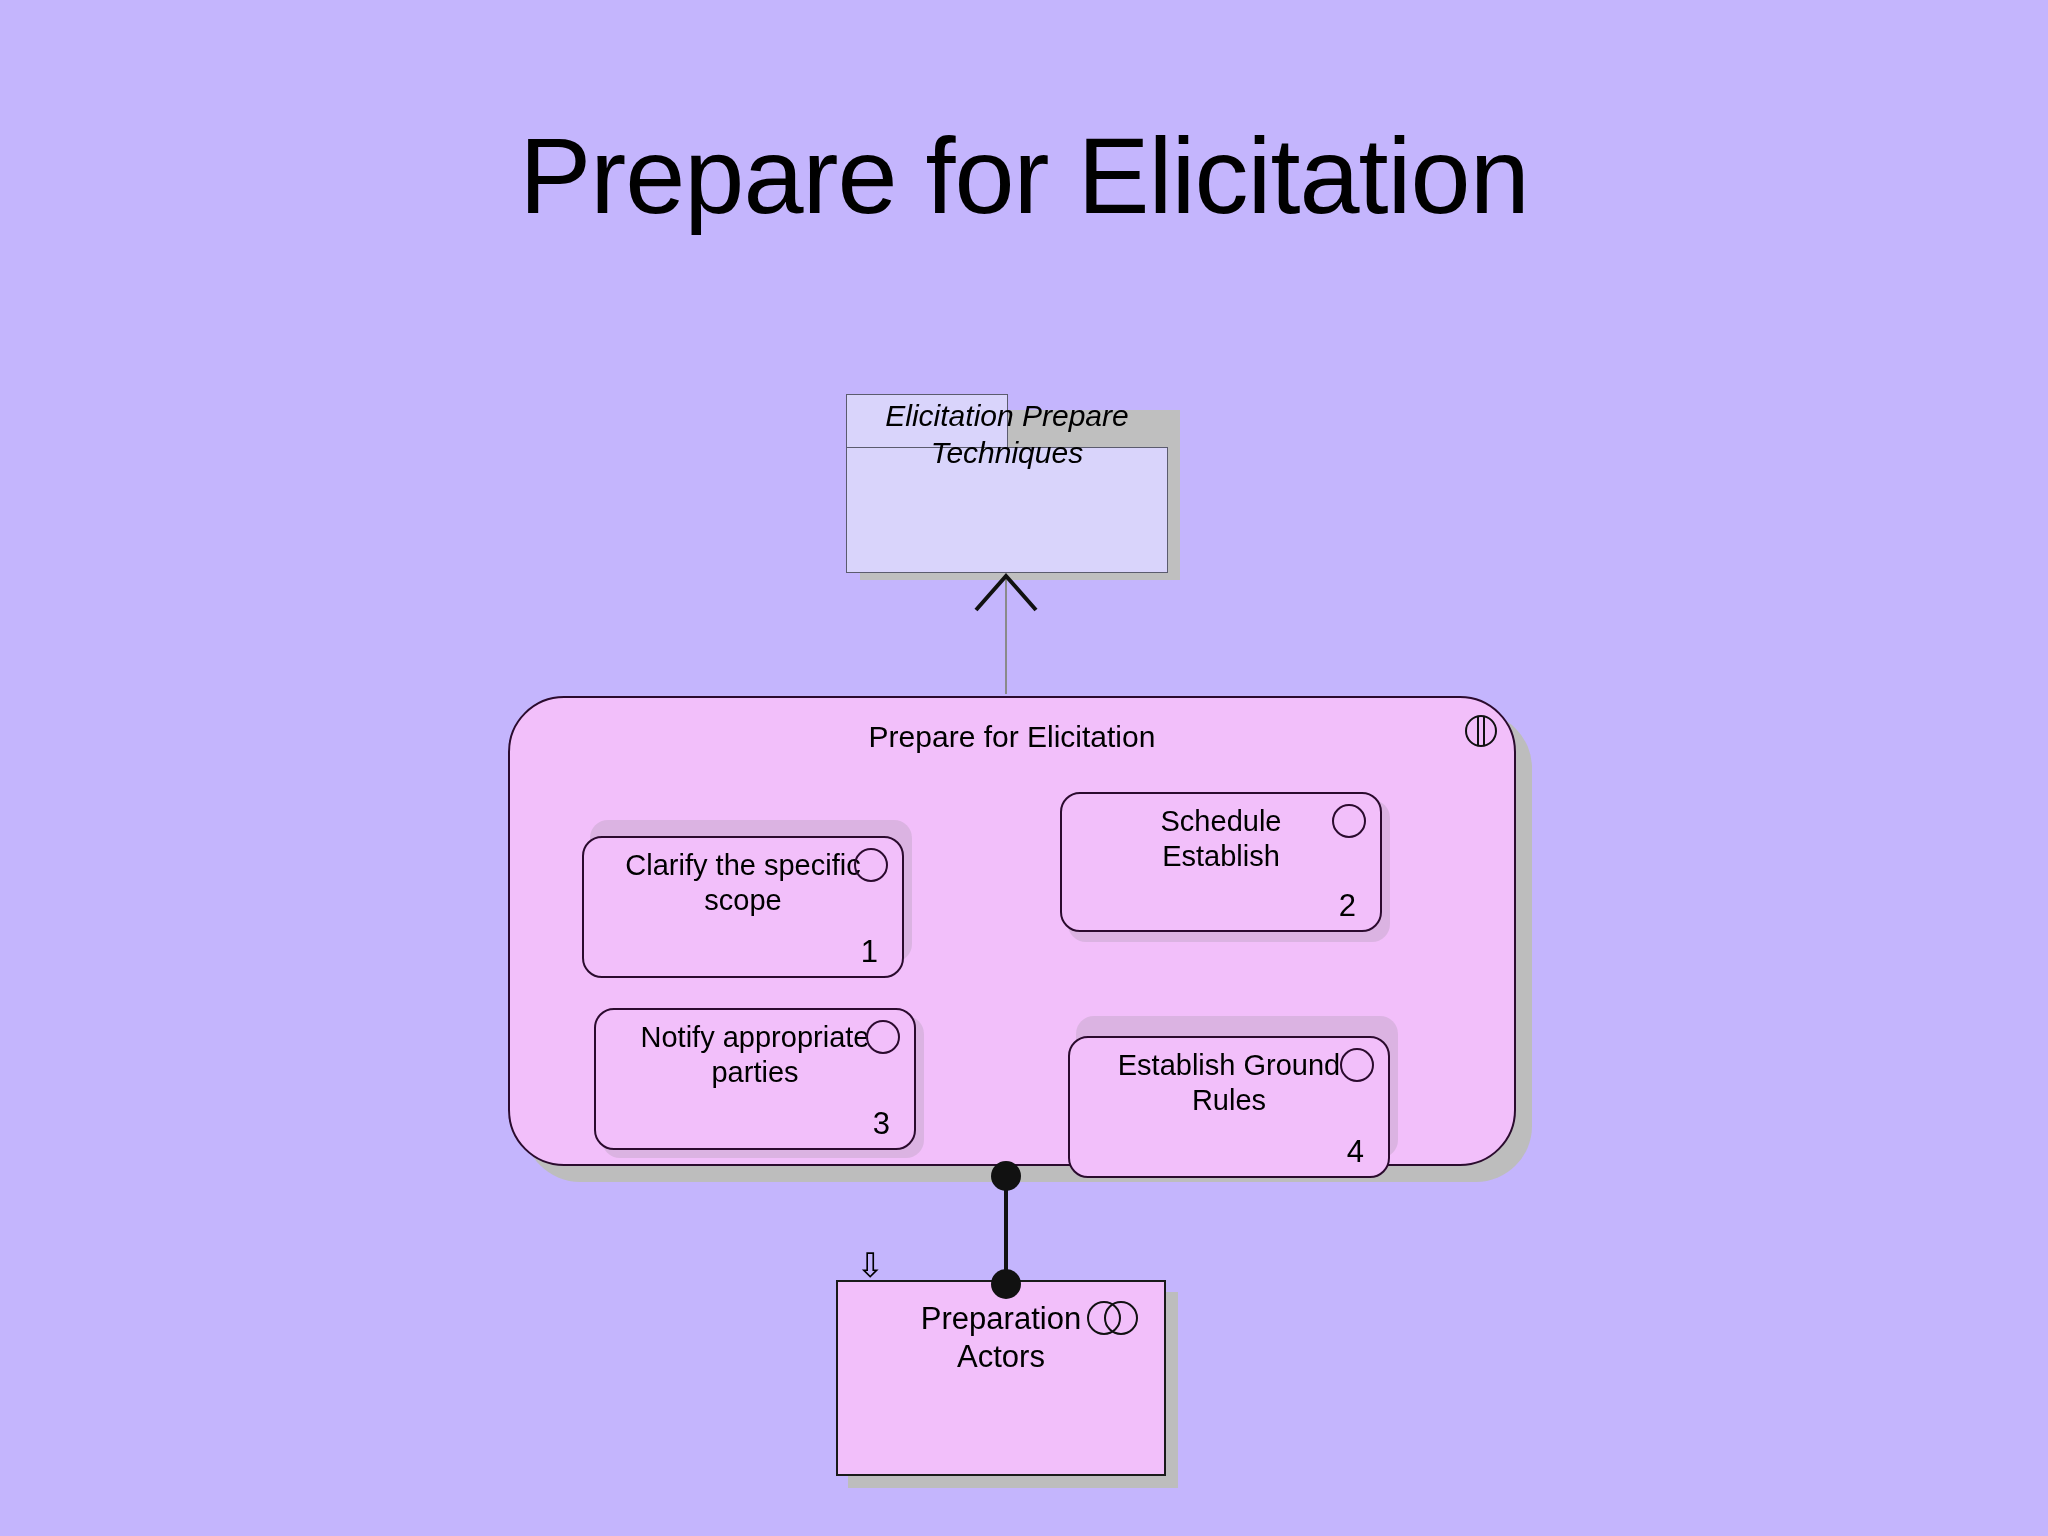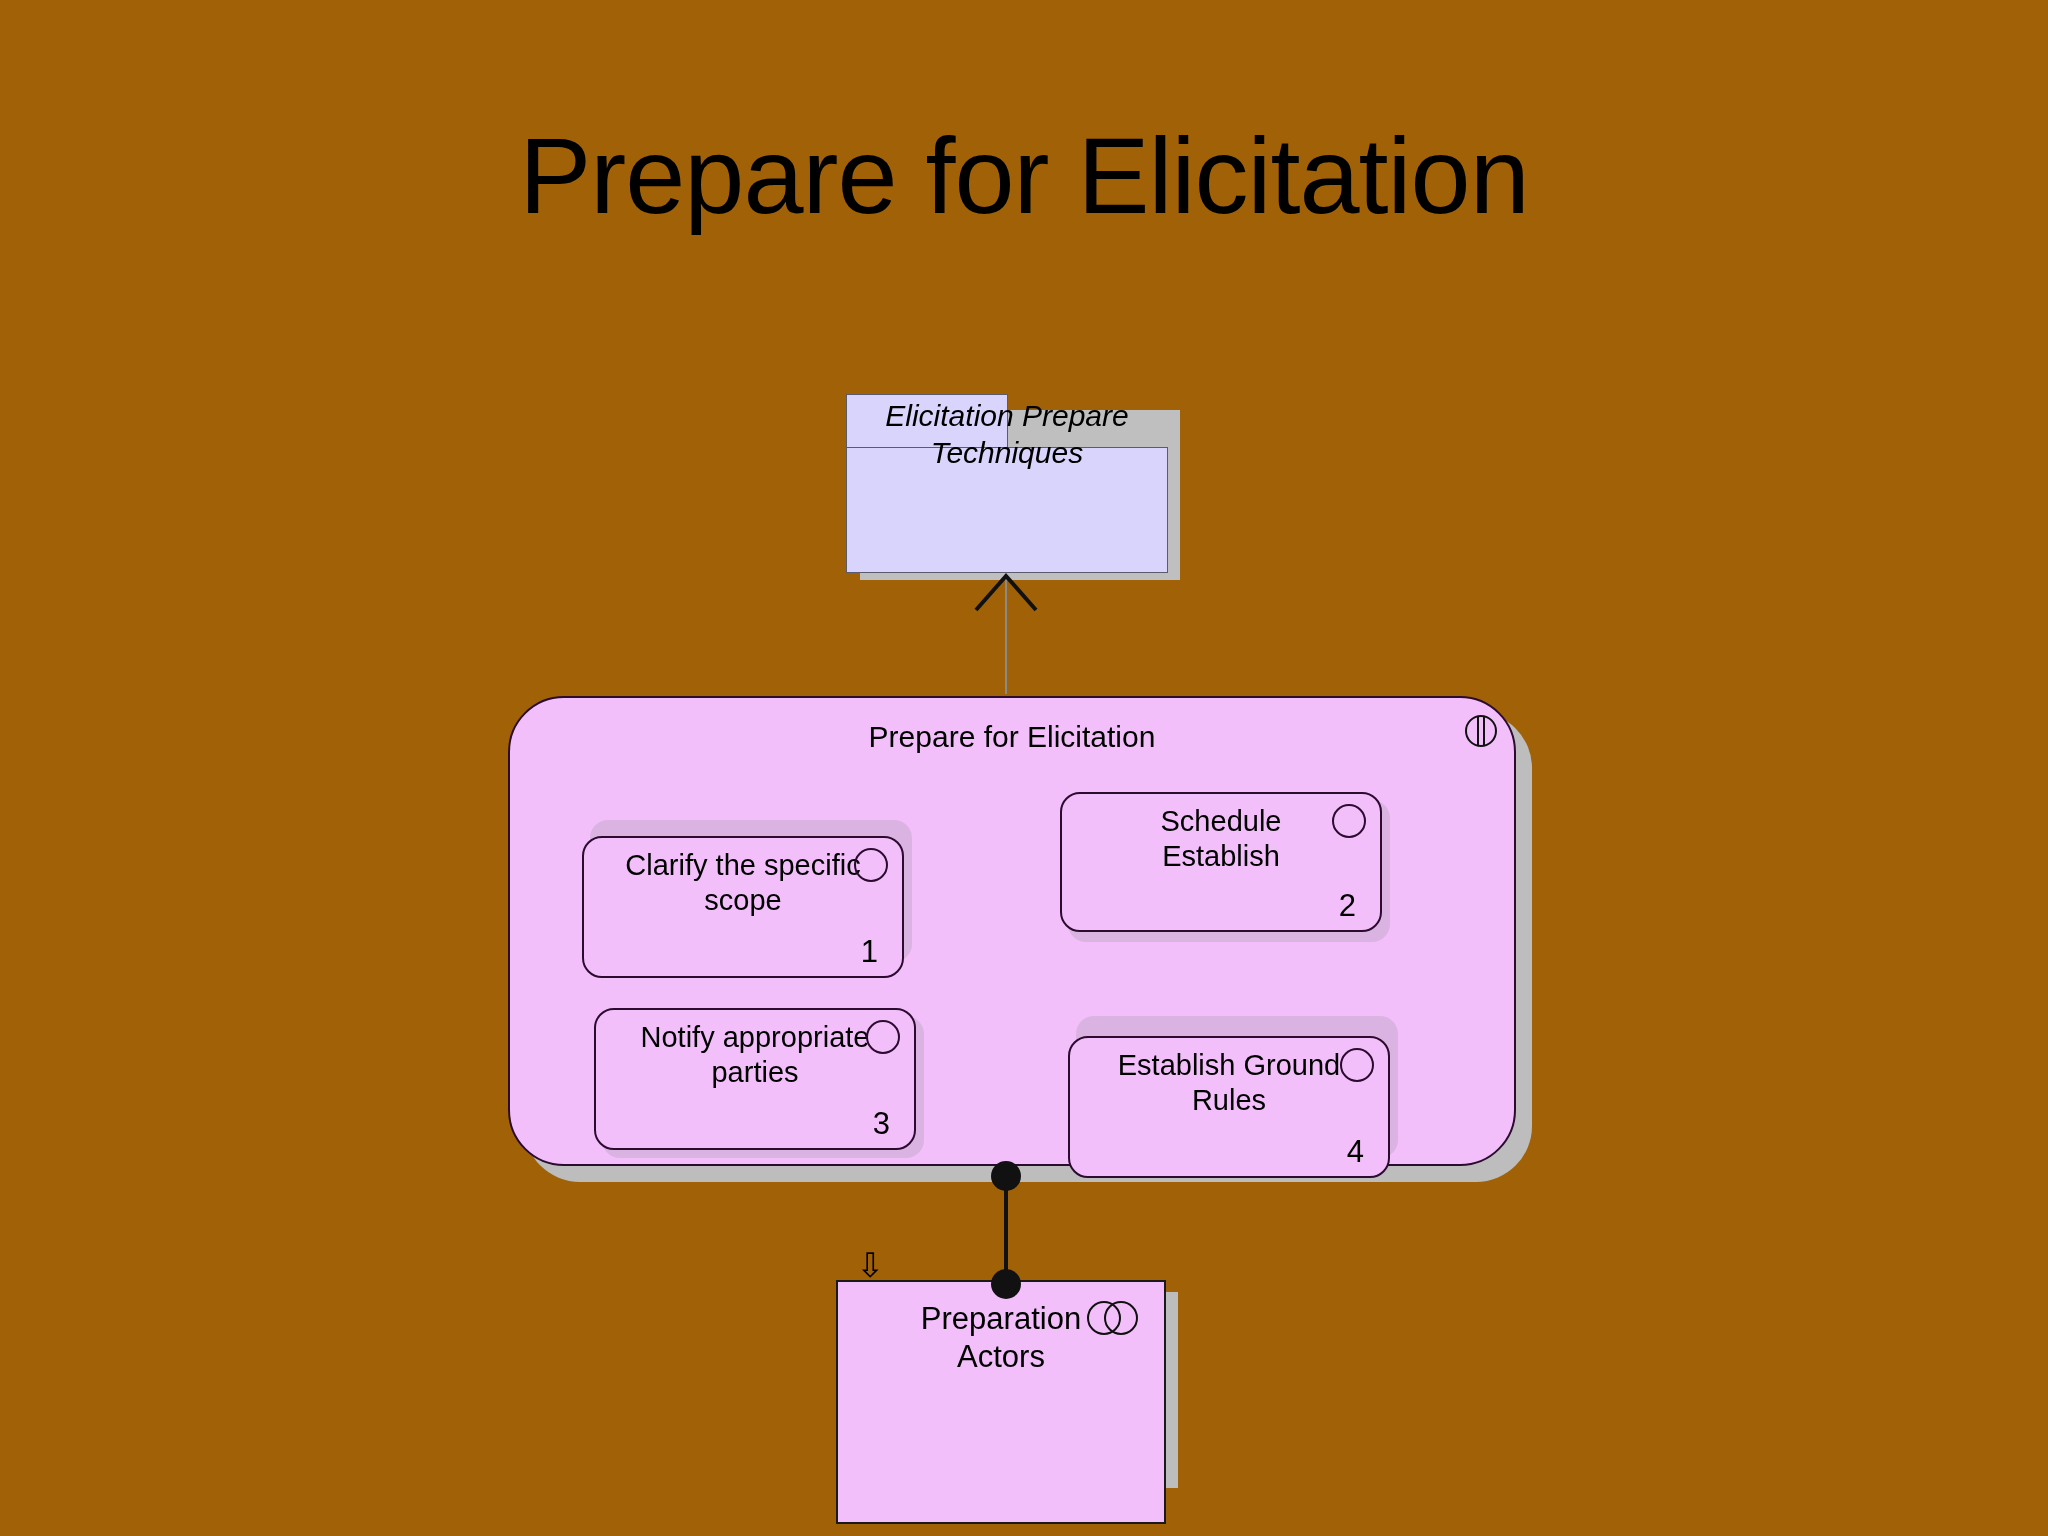--- a/index.html
+++ b/index.html
@@ -7,21 +7,21 @@
     padding: 0;
     background: #ffffff;
   }
   body {
     font-family: "Liberation Sans", sans-serif;
   }
   #slide {
     position: relative;
     width: 2048px;
     height: 1536px;
-    background: #a16207;
+    background: #c4b5fd;
     overflow: hidden;
   }
 
   
   #slide-title {
     position: absolute;
     left: 0;
     top: 118px;
     width: 2048px;
     text-align: center;
@@ -250,21 +250,21 @@
       </div>
       <div class="act-circle"></div>
       <div class="act-num">4</div>
     </div>
   </div>
 
   <div id="down-arrow-glyph" style="left:856px; top:1248px;">⇩</div>
 
   <div id="actors-shadow" style="left:848px; top:1292px; width:330px; height:196px;"></div>
 
-  <div id="actors" style="left:836px; top:1280px; width:330px; height:244px;">
+  <div id="actors" style="left:836px; top:1280px; width:330px; height:196px;">
     <div id="actors-label">
       <div>Preparation</div>
       <div>Actors</div>
     </div>
     <span id="actors-icon">
       <svg width="56" height="40" viewBox="0 0 56 40">
         <circle cx="18" cy="20" r="16" fill="#f2bffa" stroke="#111" stroke-width="2"></circle>
         <circle cx="35" cy="20" r="16" fill="none" stroke="#111" stroke-width="2"></circle>
       </svg>
     </span>

